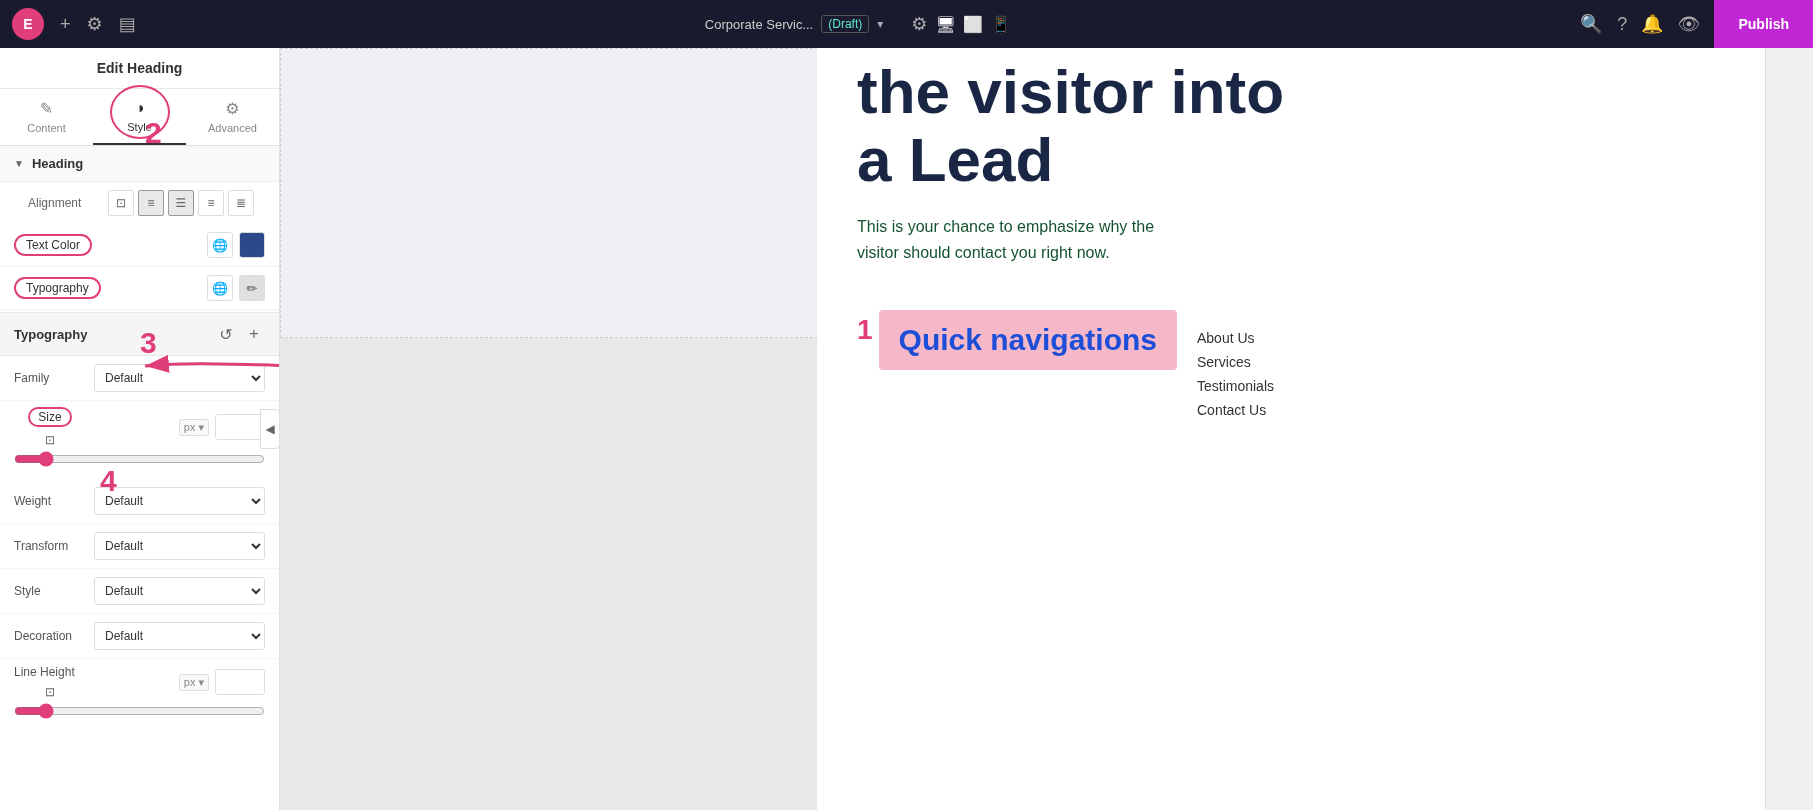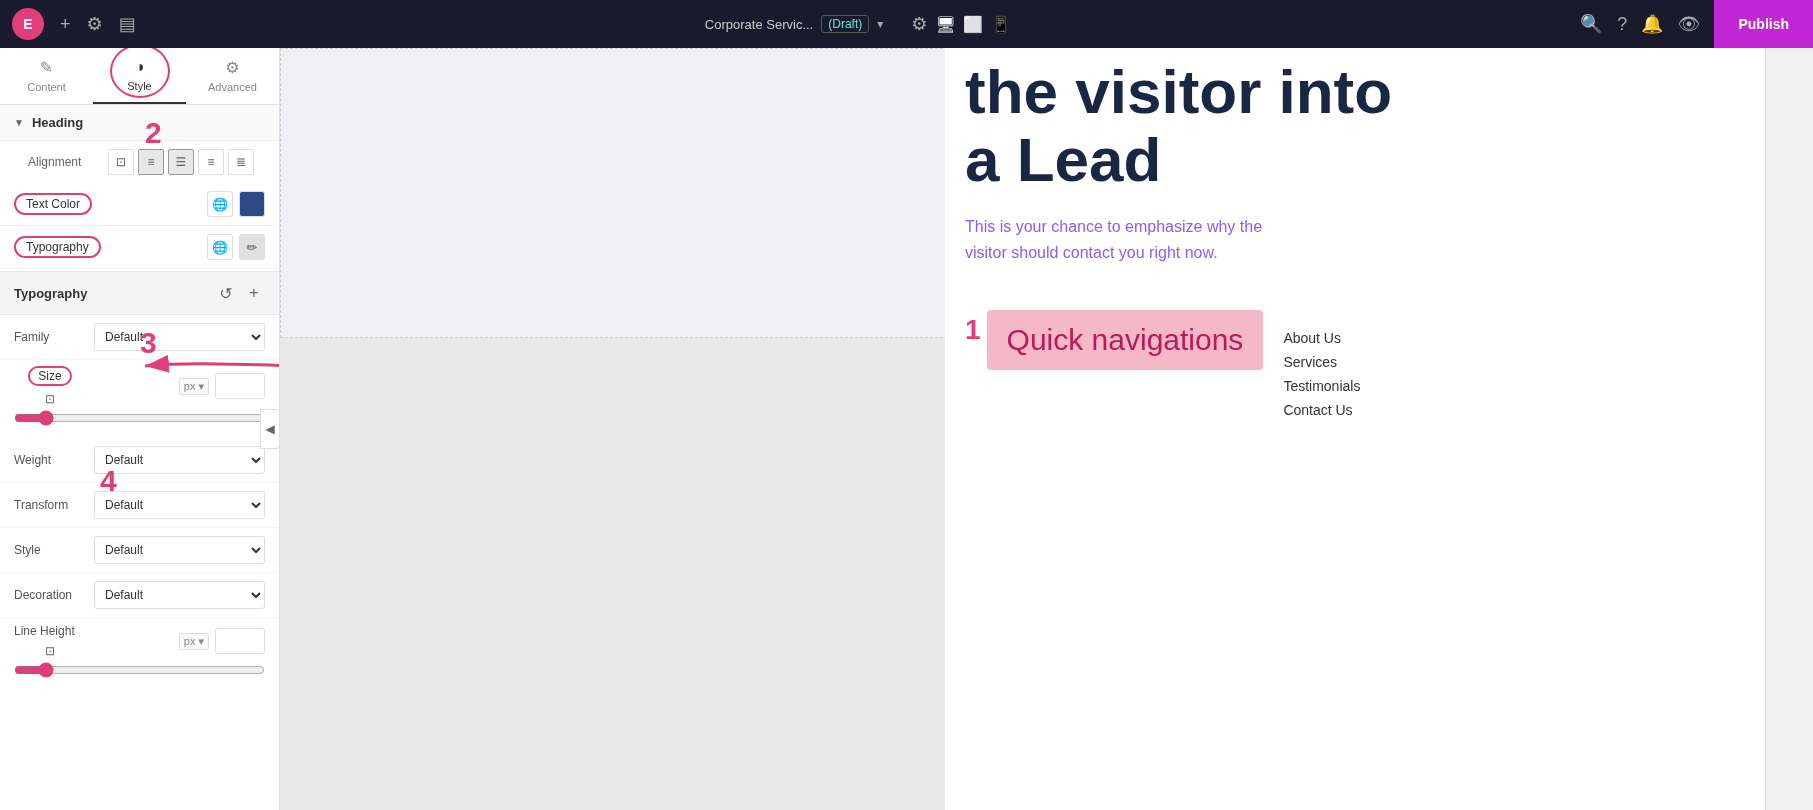--- a/index.html
+++ b/index.html
@@ -155,21 +155,21 @@
       width: 100px; height: 80px; background: #ddd;
       display: flex; align-items: center; justify-content: center;
       color: #aaa; font-size: 28px; border: 1px solid #ccc;
     }
 
     .hero-heading {
       font-size: 62px; font-weight: 800; color: #1a2744; line-height: 1.1;
       margin-bottom: 20px;
     }
     .hero-subtext {
-      font-size: 16px; color: #8b5cf6; line-height: 1.6; max-width: 340px;
+      font-size: 16px; color: #14532d; line-height: 1.6; max-width: 340px;
       margin-bottom: 44px;
     }
     .learn-more-btn {
       background: #4a90d9; color: #fff; border: none; border-radius: 30px;
       padding: 14px 36px; font-size: 16px; font-weight: 600; cursor: pointer;
       display: inline-block;
     }
 
     
     .quick-nav-section { margin-top: 30px; display: flex; gap: 20px; }
@@ -218,20 +218,21 @@
     <span class="top-bar-icon">🔔</span>
     <span class="top-bar-icon">👁</span>
     <button class="publish-btn">Publish</button>
   </div>
 </div>
 
 <div class="main-layout">
 
   <div class="left-panel" style="position:relative;">
 
+    <div class="panel-header">Edit Heading</div>
 
     <div class="panel-tabs">
       <div class="panel-tab">
         <span class="tab-icon">✎</span>
         <span>Content</span>
       </div>
       <div class="panel-tab active" style="position:relative;">
         <span class="tab-icon">◑</span>
         <span>Style</span>
 
@@ -375,39 +376,39 @@
   </div>
 
   <div class="canvas-area">
 
     <div style="height:290px;background:#f0f0f4;display:flex;align-items:center;justify-content:center;border:1px dashed #ccc;">
       <div class="image-placeholder">
         <span>🖼</span>
       </div>
     </div>
 
-    <div style="position:absolute;top:0;right:48px;width:820px;height:100%;padding:10px 20px;overflow-y:auto;background:#fff;">
+    <div style="position:absolute;top:0;right:48px;width:948px;height:100%;padding:10px 40px;overflow-y:auto;background:#fff;">
 
       
       <div class="hero-heading">
         <span>the visitor into</span><br>
         <span>a Lead</span>
       </div>
 
       
       <p class="hero-subtext">This is your chance to emphasize why the visitor should contact you right now.</p>
 
       
 
       
       <div class="quick-nav-section">
         <div style="display:flex;align-items:flex-start;gap:6px;">
           <span style="font-size:28px;font-weight:700;color:#e03e7a;margin-top:4px;">1</span>
           <div style="background:#f5b8c8;padding:12px 20px;border-radius:4px;">
-            <div style="font-size:30px;font-weight:400;color:#be185d;line-height:1.2;">Quick navigations</div>
+            <div style="font-size:30px;font-weight:700;color:#1d4ed8;line-height:1.2;">Quick navigations</div>
           </div>
         </div>
         <div class="nav-links">
           <a class="nav-link">About Us</a>
           <a class="nav-link">Services</a>
           <a class="nav-link">Testimonials</a>
           <a class="nav-link">Contact Us</a>
         </div>
       </div>
     </div>

